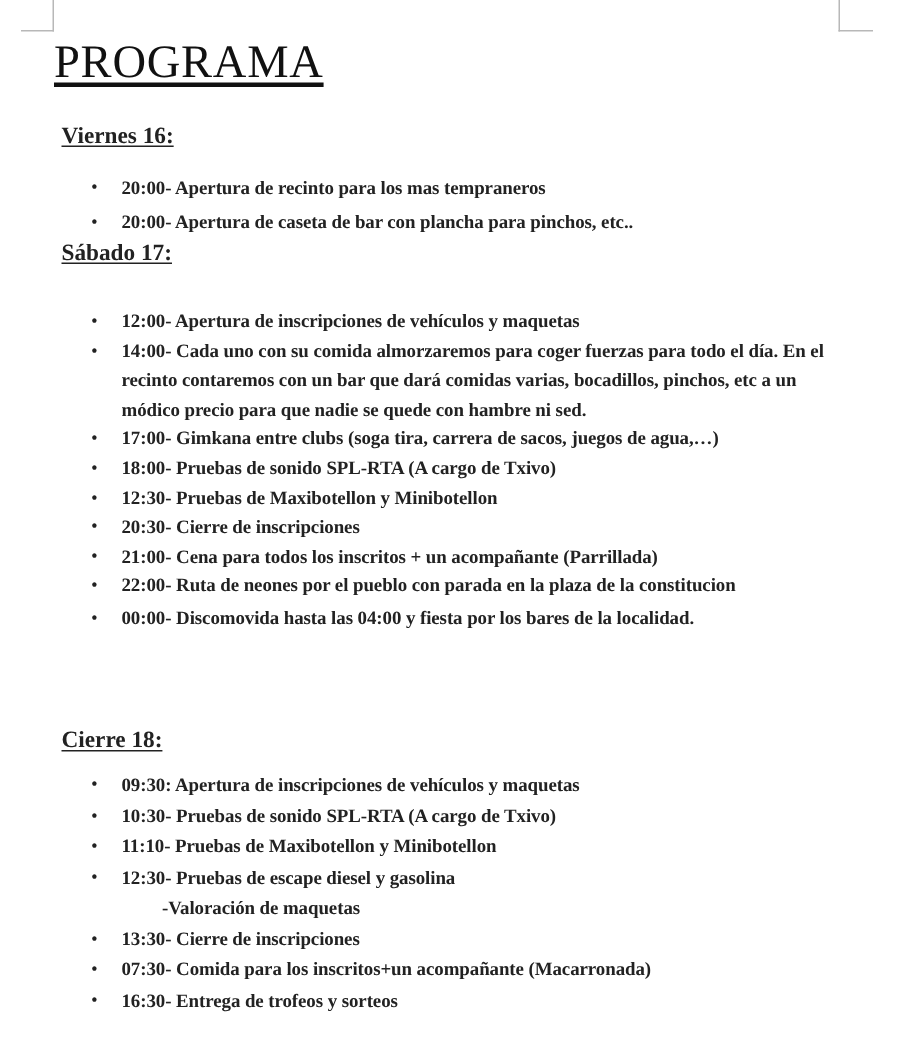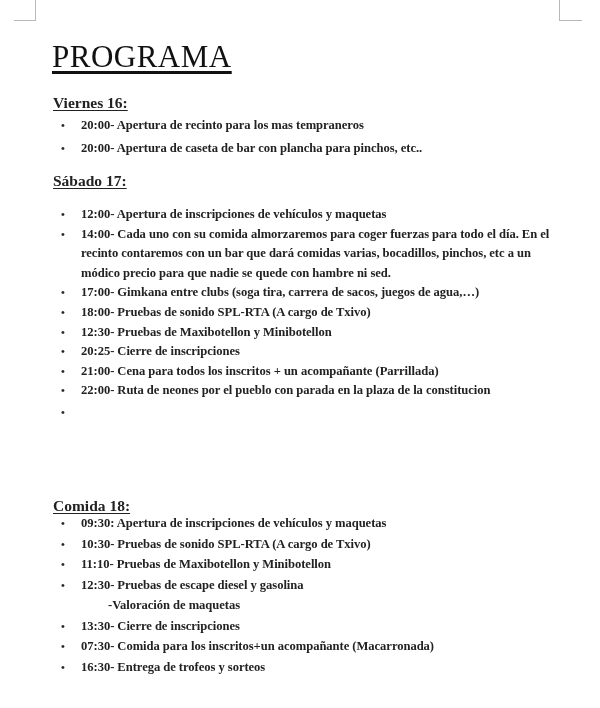--- a/index.html
+++ b/index.html
@@ -9,25 +9,25 @@
   }
   .corner { position: absolute; border-color: #b8b8b8; border-style: solid; }
   .corner-tl { left: 14px; top: -1px; width: 21px; height: 21px; border-width: 0 1px 1px 0; }
   .corner-tr { left: 559px; top: -1px; width: 22px; height: 21px; border-width: 0 0 1px 1px; }
 
   .title {
     position: absolute; left: 36px; top: 22px;
     font-size: 31px; line-height: 38px; font-weight: normal; letter-spacing: 0.5px;
     color: #111;
     text-decoration: underline; text-decoration-thickness: 3px; text-underline-offset: 4px;
-    margin: 16px;
+    margin: 0;
   }
   .day {
     position: absolute; left: 37px;
-    font-size: 15.5px; font-weight: bold; margin: 16px;
+    font-size: 15.5px; font-weight: bold; margin: 4px;
     text-decoration: underline; text-decoration-thickness: 1px; text-underline-offset: 2px;
     color: #222;
   }
   .list { position: absolute; left: 0; margin: 0; padding: 0; list-style: none; width: 600px; }
   .item {
     position: relative; padding-left: 81px; padding-right: 30px;
     font-size: 12.6px; font-weight: bold; color: #222; line-height: 19.6px;
     letter-spacing: -0.05px;
   }
   .bullet {
@@ -73,36 +73,37 @@
   <li class="item">
     <span class="bullet">•</span>
     <span>18:00- Pruebas de sonido SPL-RTA  (A cargo de Txivo)</span>
   </li>
   <li class="item">
     <span class="bullet">•</span>
     <span>12:30- Pruebas de Maxibotellon y Minibotellon</span>
   </li>
   <li class="item">
     <span class="bullet">•</span>
-    <span>20:25- Cierre de inscripciones</span>
+    <span>20:30- Cierre de inscripciones</span>
   </li>
   <li class="item">
     <span class="bullet">•</span>
     <span>21:00- Cena para todos los inscritos + un  acompañante (Parrillada)</span>
   </li>
   <li class="item">
     <span class="bullet">•</span>
     <span>22:00- Ruta de neones por el pueblo con parada en la plaza de la constitucion</span>
   </li>
   <li class="item" style="margin-top:2px">
     <span class="bullet">•</span>
+    <span>00:00- Discomovida hasta las 04:00 y fiesta por los bares de la localidad.</span>
   </li>
 </ul>
 
-<h2 class="day" style="top:481px">Comida 18:</h2>
+<h2 class="day" style="top:481px">Cierre 18:</h2>
 <ul class="list" style="top:513px">
   <li class="item" style="line-height:20.5px">
     <span class="bullet" style="line-height:20.5px">•</span>
     <span>09:30: Apertura de inscripciones de vehículos y  maquetas</span>
   </li>
   <li class="item" style="line-height:20.5px">
     <span class="bullet" style="line-height:20.5px">•</span>
     <span>10:30- Pruebas de sonido SPL-RTA  (A cargo de Txivo)</span>
   </li>
   <li class="item" style="line-height:20.5px">

